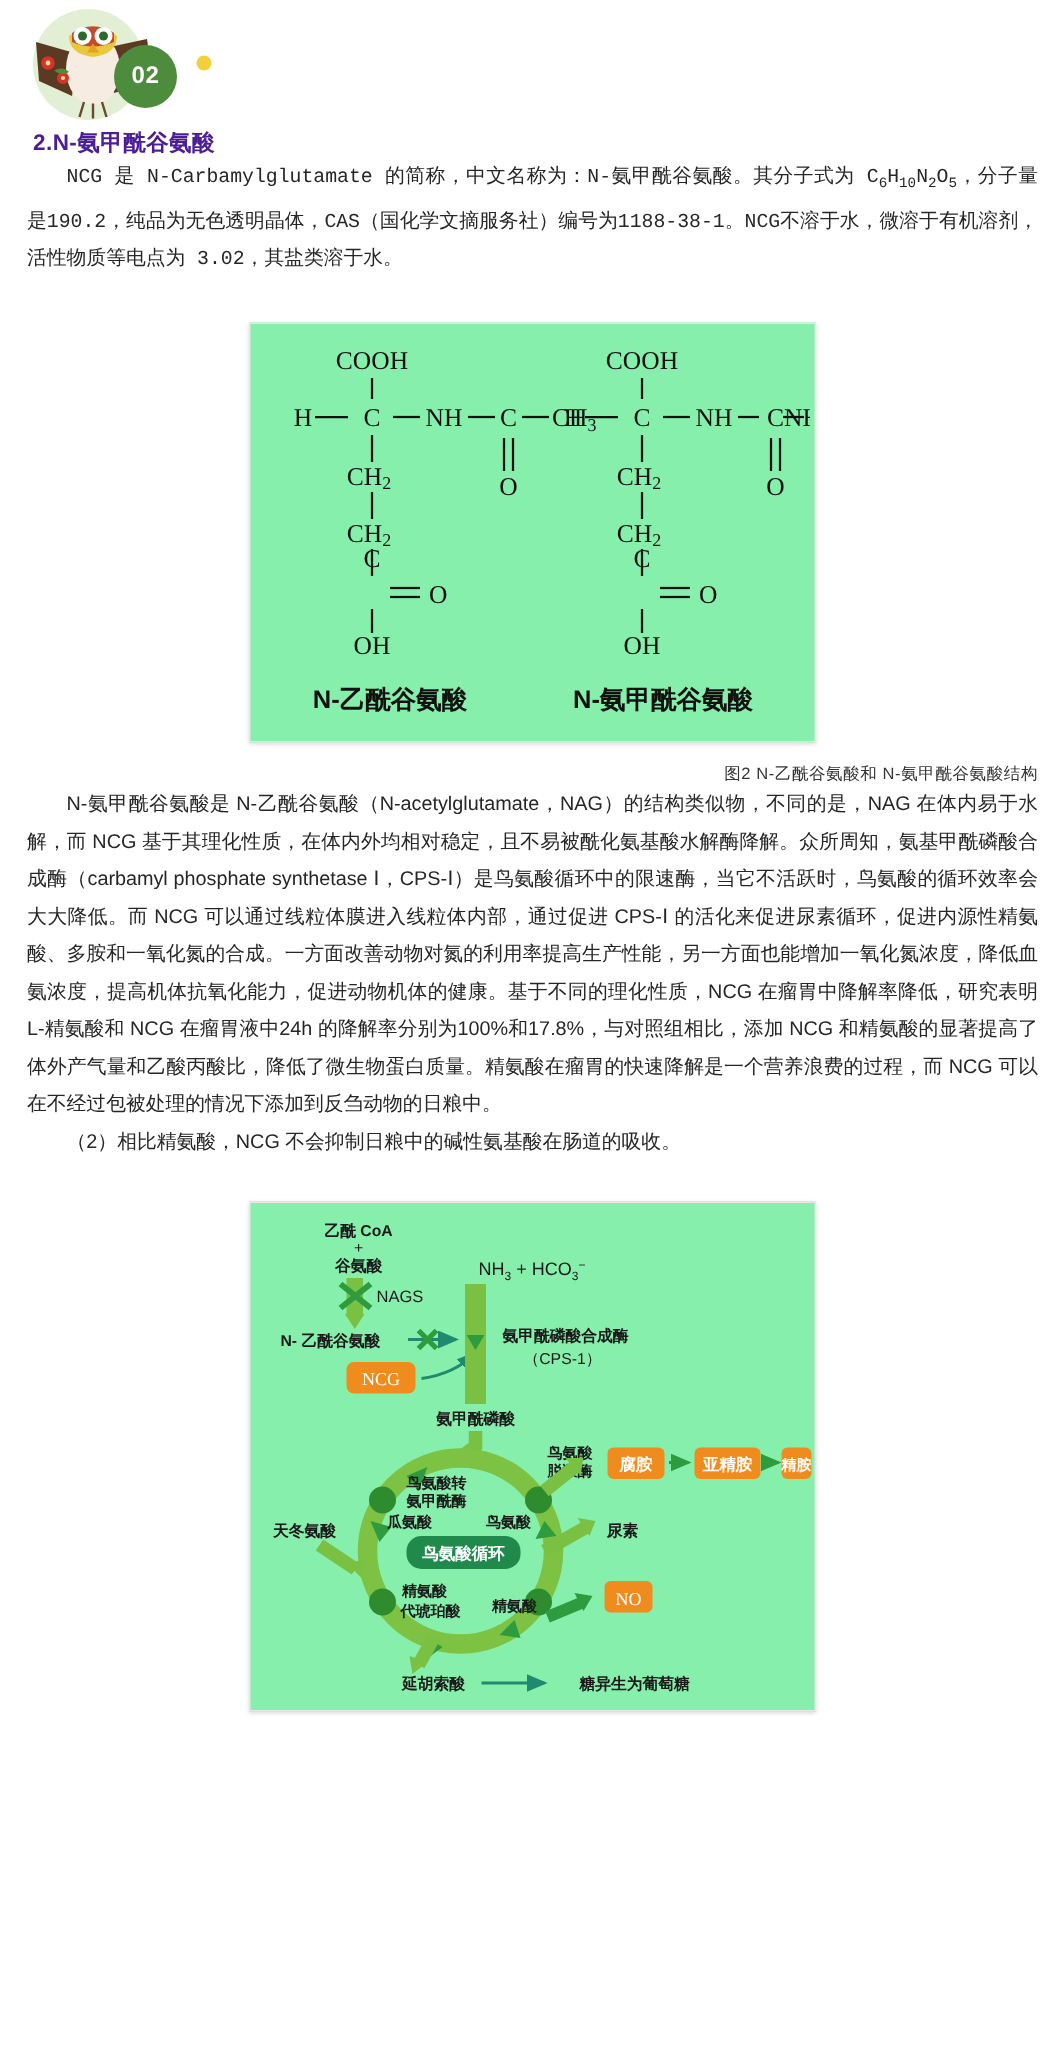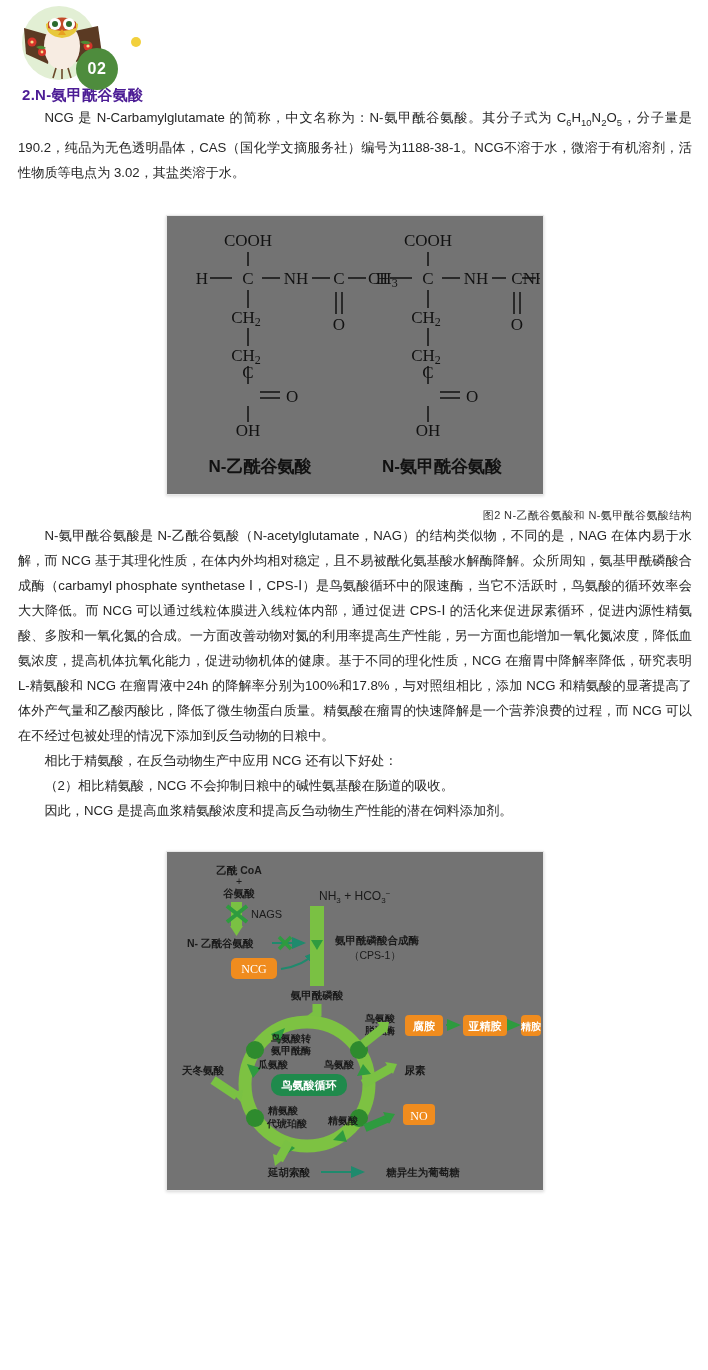--- a/index.html
+++ b/index.html
@@ -23,21 +23,21 @@
   .deco-circle {
     position: absolute;
     left: 4px; top: 6px;
     width: 74px; height: 74px;
     border-radius: 50%;
     background: #e2efd4;
   }
   .deco-bird { position: absolute; left: 0px; top: 2px; }
   .deco-badge {
     position: absolute;
-    left: 58px; top: 48px;
+    left: 58px; top: 30px;
     width: 42px; height: 42px;
     border-radius: 50%;
     background: #4e8c3d;
     color: #ffffff;
     font-size: 16px;
     font-weight: bold;
     display: flex;
     align-items: center;
     justify-content: center;
     letter-spacing: 0.5px;
@@ -63,28 +63,28 @@
   .body-wrap { padding: 0 16px 0 18px; }
   p.para {
     margin: 0;
     font-size: 13.2px;
     line-height: 25px;
     color: #262626;
     text-align: justify;
     text-justify: inter-ideograph;
   }
   p.indent { text-indent: 2em; }
-  .first-block { margin-top: 26px; }
+  .first-block { margin-top: 26px; font-family: Liberation Mono, monospace; }
   sub { font-size: 0.72em; }
 
   
   .figure-box {
     width: 378px;
     margin: 0 auto;
-    background: #737373;
+    background: #86efac;
     border: 1px solid #e8e8e8;
     box-shadow: 0 1px 3px rgba(0,0,0,0.16);
     position: relative;
   }
   .fig-caption {
     text-align: right;
     font-size: 11px;
     color: #333333;
     margin-top: 13px;
     letter-spacing: 0.4px;
@@ -220,23 +220,21 @@
         <g font-family="Liberation Sans, sans-serif" font-size="17" font-weight="bold" fill="#111" text-anchor="middle">
           <text x="90" y="252">N-乙酰谷氨酸</text>
           <text x="272" y="252">N-氨甲酰谷氨酸</text>
         </g>
       </svg>
     </div>
     <div class="fig-caption">图2 N-乙酰谷氨酸和 N-氨甲酰谷氨酸结构</div>
   </div>
 
   <p class="para indent after-fig2">N-氨甲酰谷氨酸是 N-乙酰谷氨酸（N-acetylglutamate，NAG）的结构类似物，不同的是，NAG 在体内易于水解，而 NCG 基于其理化性质，在体内外均相对稳定，且不易被酰化氨基酸水解酶降解。众所周知，氨基甲酰磷酸合成酶（carbamyl phosphate synthetase Ⅰ，CPS-Ⅰ）是鸟氨酸循环中的限速酶，当它不活跃时，鸟氨酸的循环效率会大大降低。而 NCG 可以通过线粒体膜进入线粒体内部，通过促进 CPS-Ⅰ 的活化来促进尿素循环，促进内源性精氨酸、多胺和一氧化氮的合成。一方面改善动物对氮的利用率提高生产性能，另一方面也能增加一氧化氮浓度，降低血氨浓度，提高机体抗氧化能力，促进动物机体的健康。基于不同的理化性质，NCG 在瘤胃中降解率降低，研究表明 L-精氨酸和 NCG 在瘤胃液中24h 的降解率分别为100%和17.8%，与对照组相比，添加 NCG 和精氨酸的显著提高了体外产气量和乙酸丙酸比，降低了微生物蛋白质量。精氨酸在瘤胃的快速降解是一个营养浪费的过程，而 NCG 可以在不经过包被处理的情况下添加到反刍动物的日粮中。</p>
-  <p class="para indent">相比于精氨酸，在反刍动物生产中应用 NCG 还有以下好处：</p>
   <p class="para indent">（2）相比精氨酸，NCG 不会抑制日粮中的碱性氨基酸在肠道的吸收。</p>
-  <p class="para indent">因此，NCG 是提高血浆精氨酸浓度和提高反刍动物生产性能的潜在饲料添加剂。</p>
 
   <div class="fig3-wrap">
     <div class="figure-box cycle-fig">
       <svg class="cycle-svg" width="376" height="338" viewBox="0 0 376 338">
         <defs>
           <marker id="gArrow" markerWidth="7" markerHeight="7" refX="6" refY="3" orient="auto">
             <path d="M0,0 L7,3 L0,6 Z" fill="#2e9b3f"></path>
           </marker>
           <marker id="tArrow" markerWidth="7" markerHeight="7" refX="6" refY="3" orient="auto">
             <path d="M0,0 L7,3 L0,6 Z" fill="#1f8a6d"></path>

